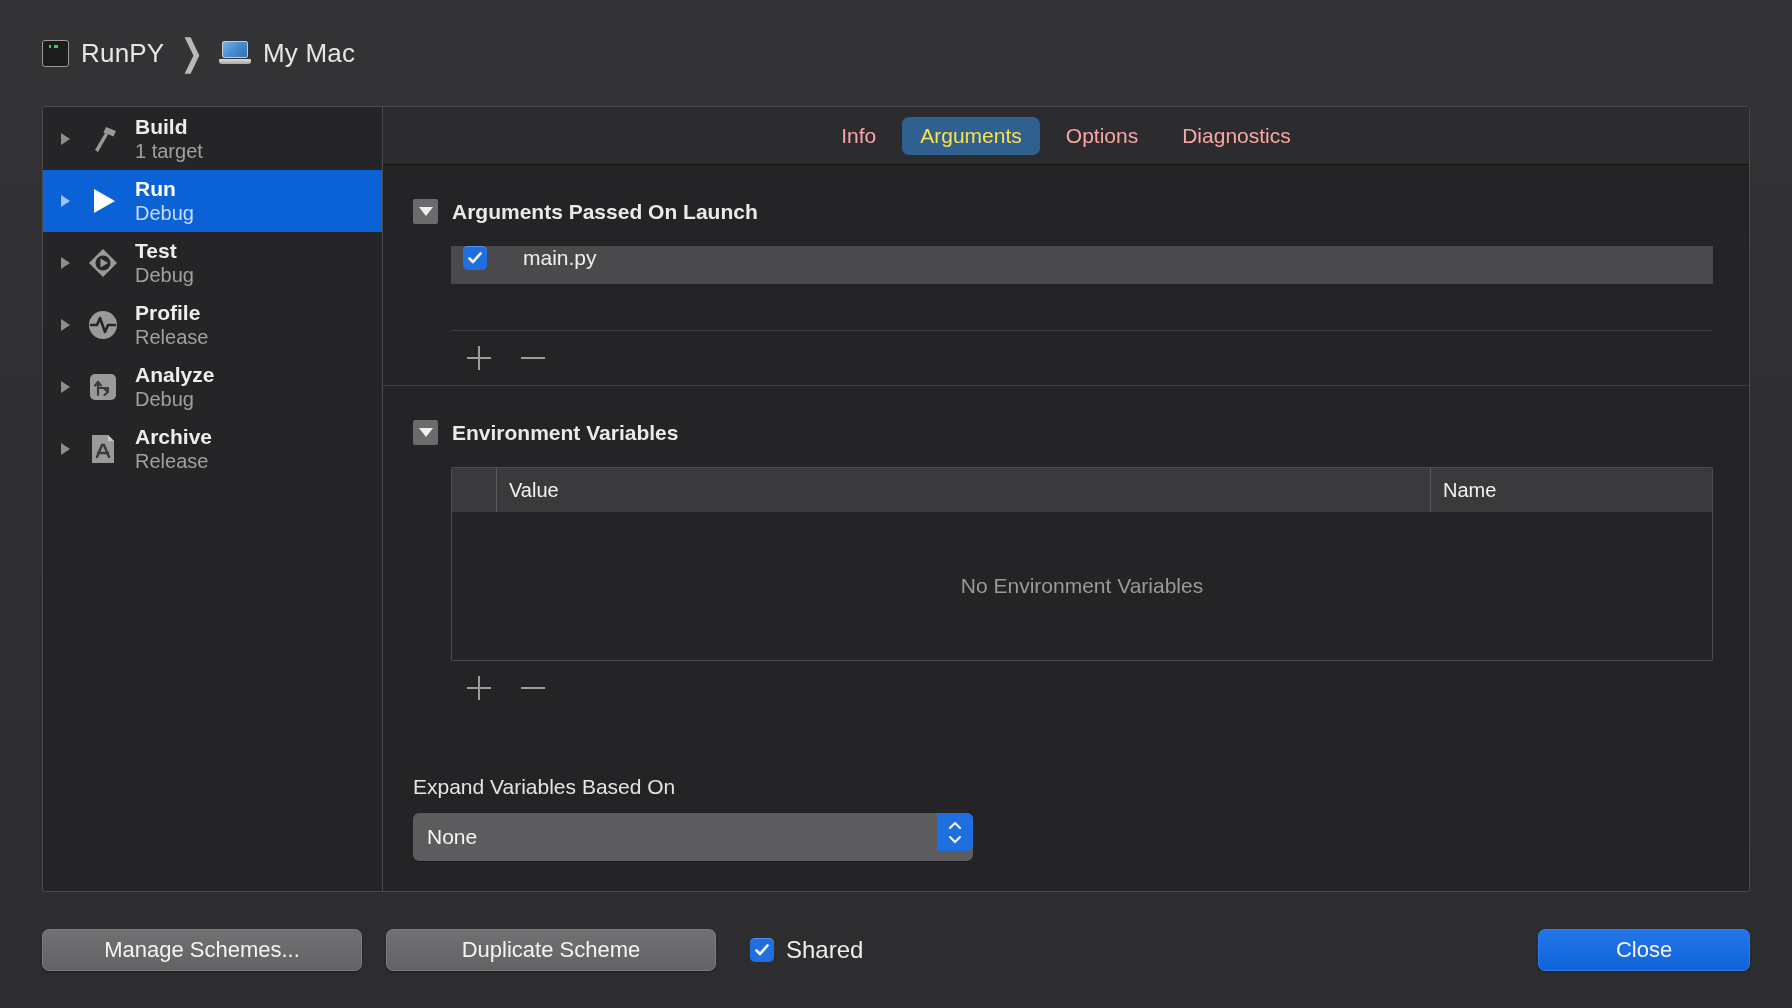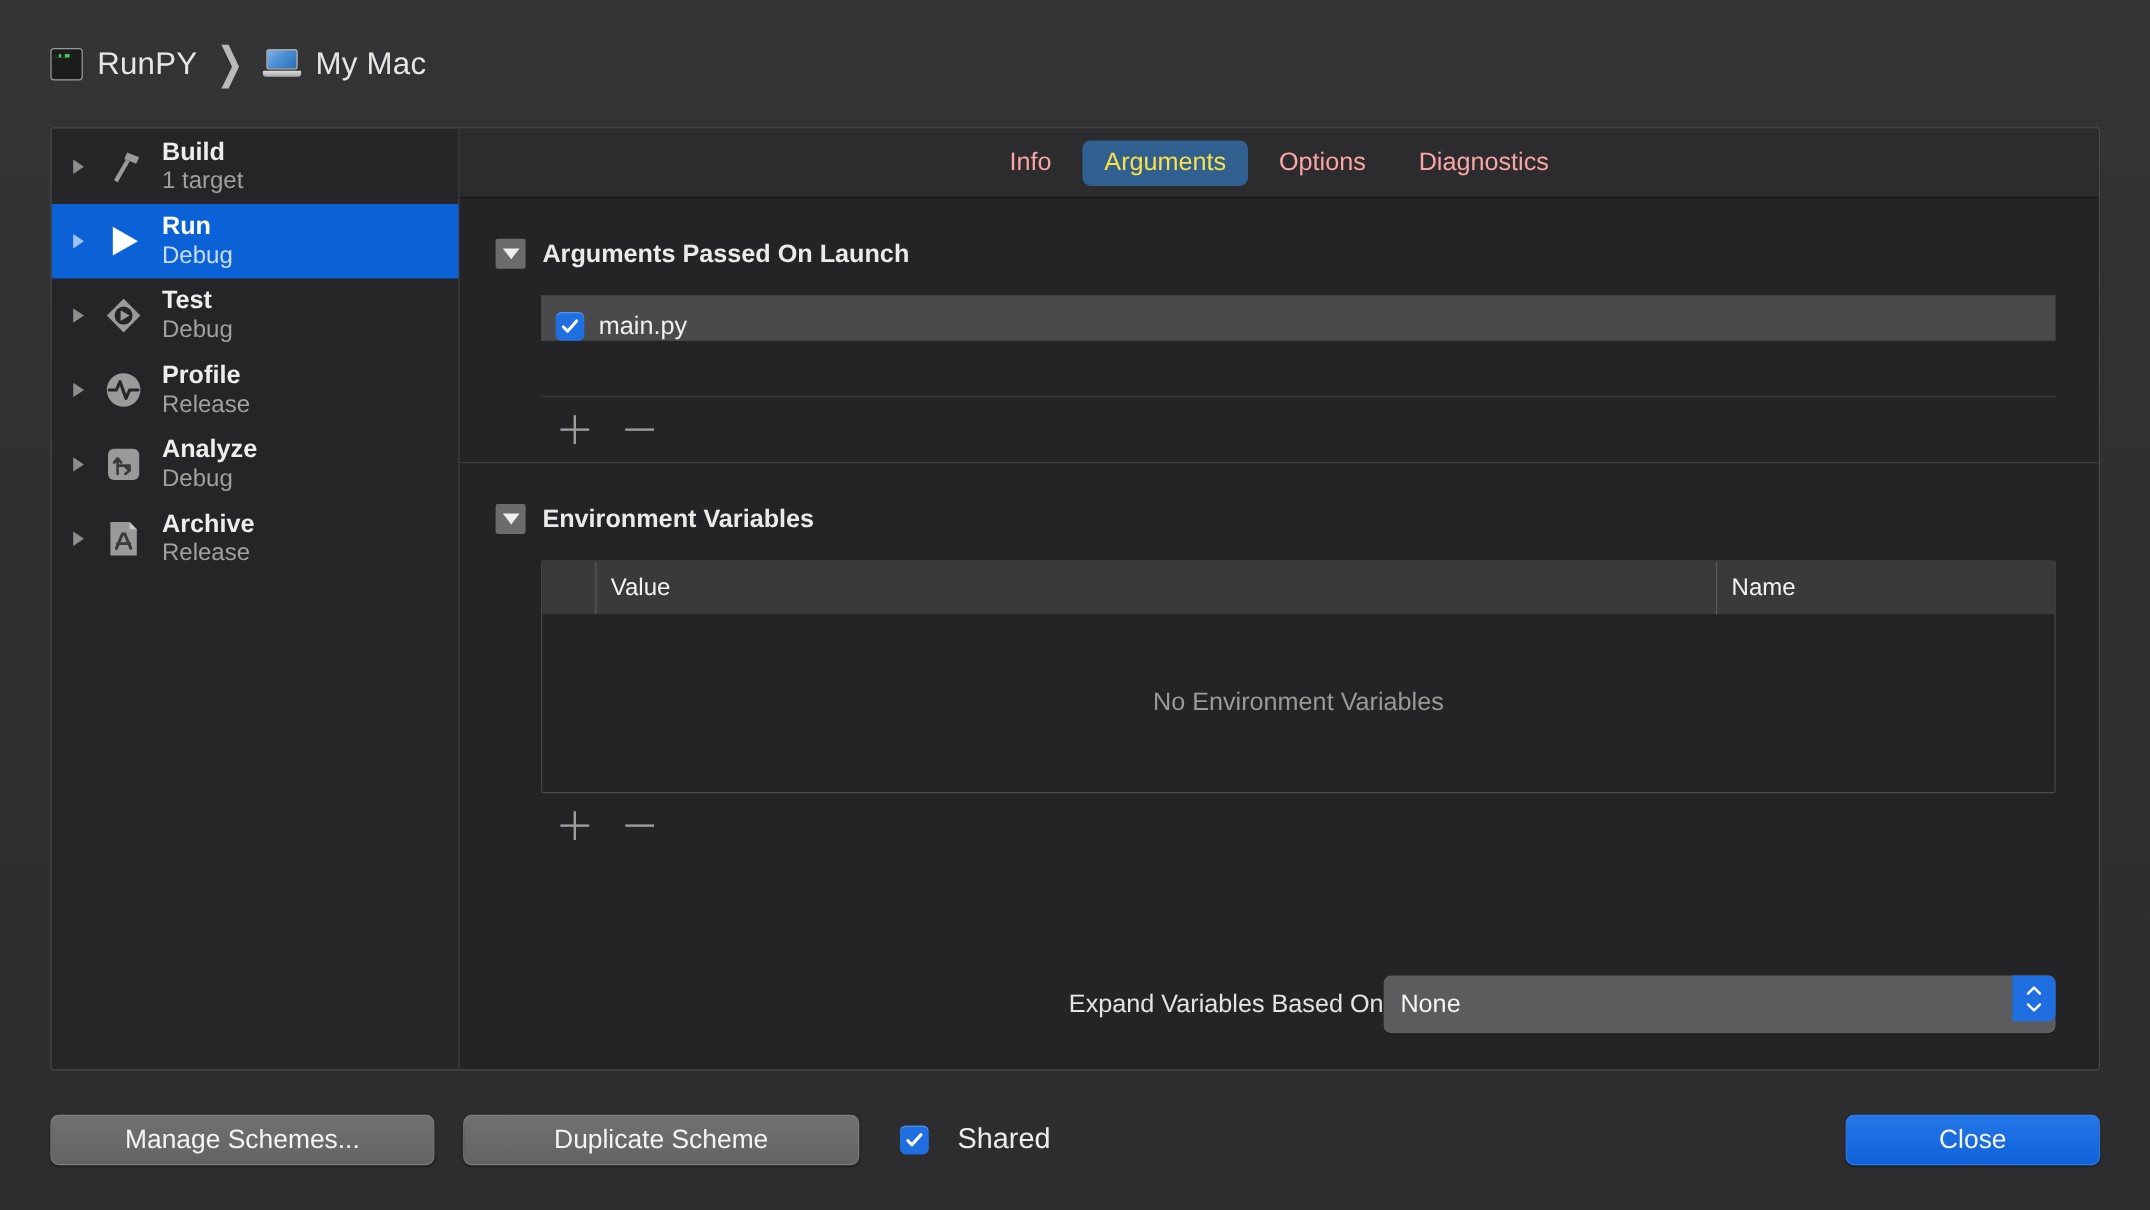--- a/index.html
+++ b/index.html
@@ -242,22 +242,22 @@
     color: #eaeaea;
   }
 
   
   .arg-list {
     margin: 22px 0 0 38px;
     border-bottom: 1px solid #3d3d3f;
   }
   .arg-row {
     display: flex;
-    align-items: flex-end;
-    gap: 12px;
+    align-items: flex-start;
+    gap: 36px;
     height: 38px;
     padding-left: 12px;
     background: #4a4a4c;
   }
   .arg-blank {
     height: 46px;
   }
   .arg-label {
     font-size: 21px;
     color: #f0f0f0;
@@ -345,22 +345,24 @@
     font-size: 21px;
     color: #9a9a9a;
   }
 
   
   .expand-row {
     position: absolute;
     left: 30px; right: 36px;
     bottom: 30px;
     display: flex;
-    align-items: center;
+    align-items: flex-start;
     justify-content: flex-end;
+    gap: 14px;
+    flex-direction: column;
   }
   .expand-label {
     font-size: 21px;
     color: #e4e4e4;
   }
   .popup {
     width: 560px;
     height: 48px;
     background: #5c5c5e;
     border-radius: 6px;
@@ -412,21 +414,21 @@
   .btn.duplicate { width: 330px; }
   .btn.manage { width: 320px; }
   .btn.close {
     width: 212px;
     background: linear-gradient(180deg, #2477e8 0%, #0f62d8 100%);
     border: 1px solid #2a7ff0;
   }
   .shared-wrap {
     display: flex;
     align-items: center;
-    gap: 24px;
+    gap: 12px;
     margin-left: 10px;
   }
   .shared-label {
     font-size: 24px;
     color: #ededed;
   }
   .spacer { flex: 1 1 auto; }
 </style>
 </head>
 <body>

